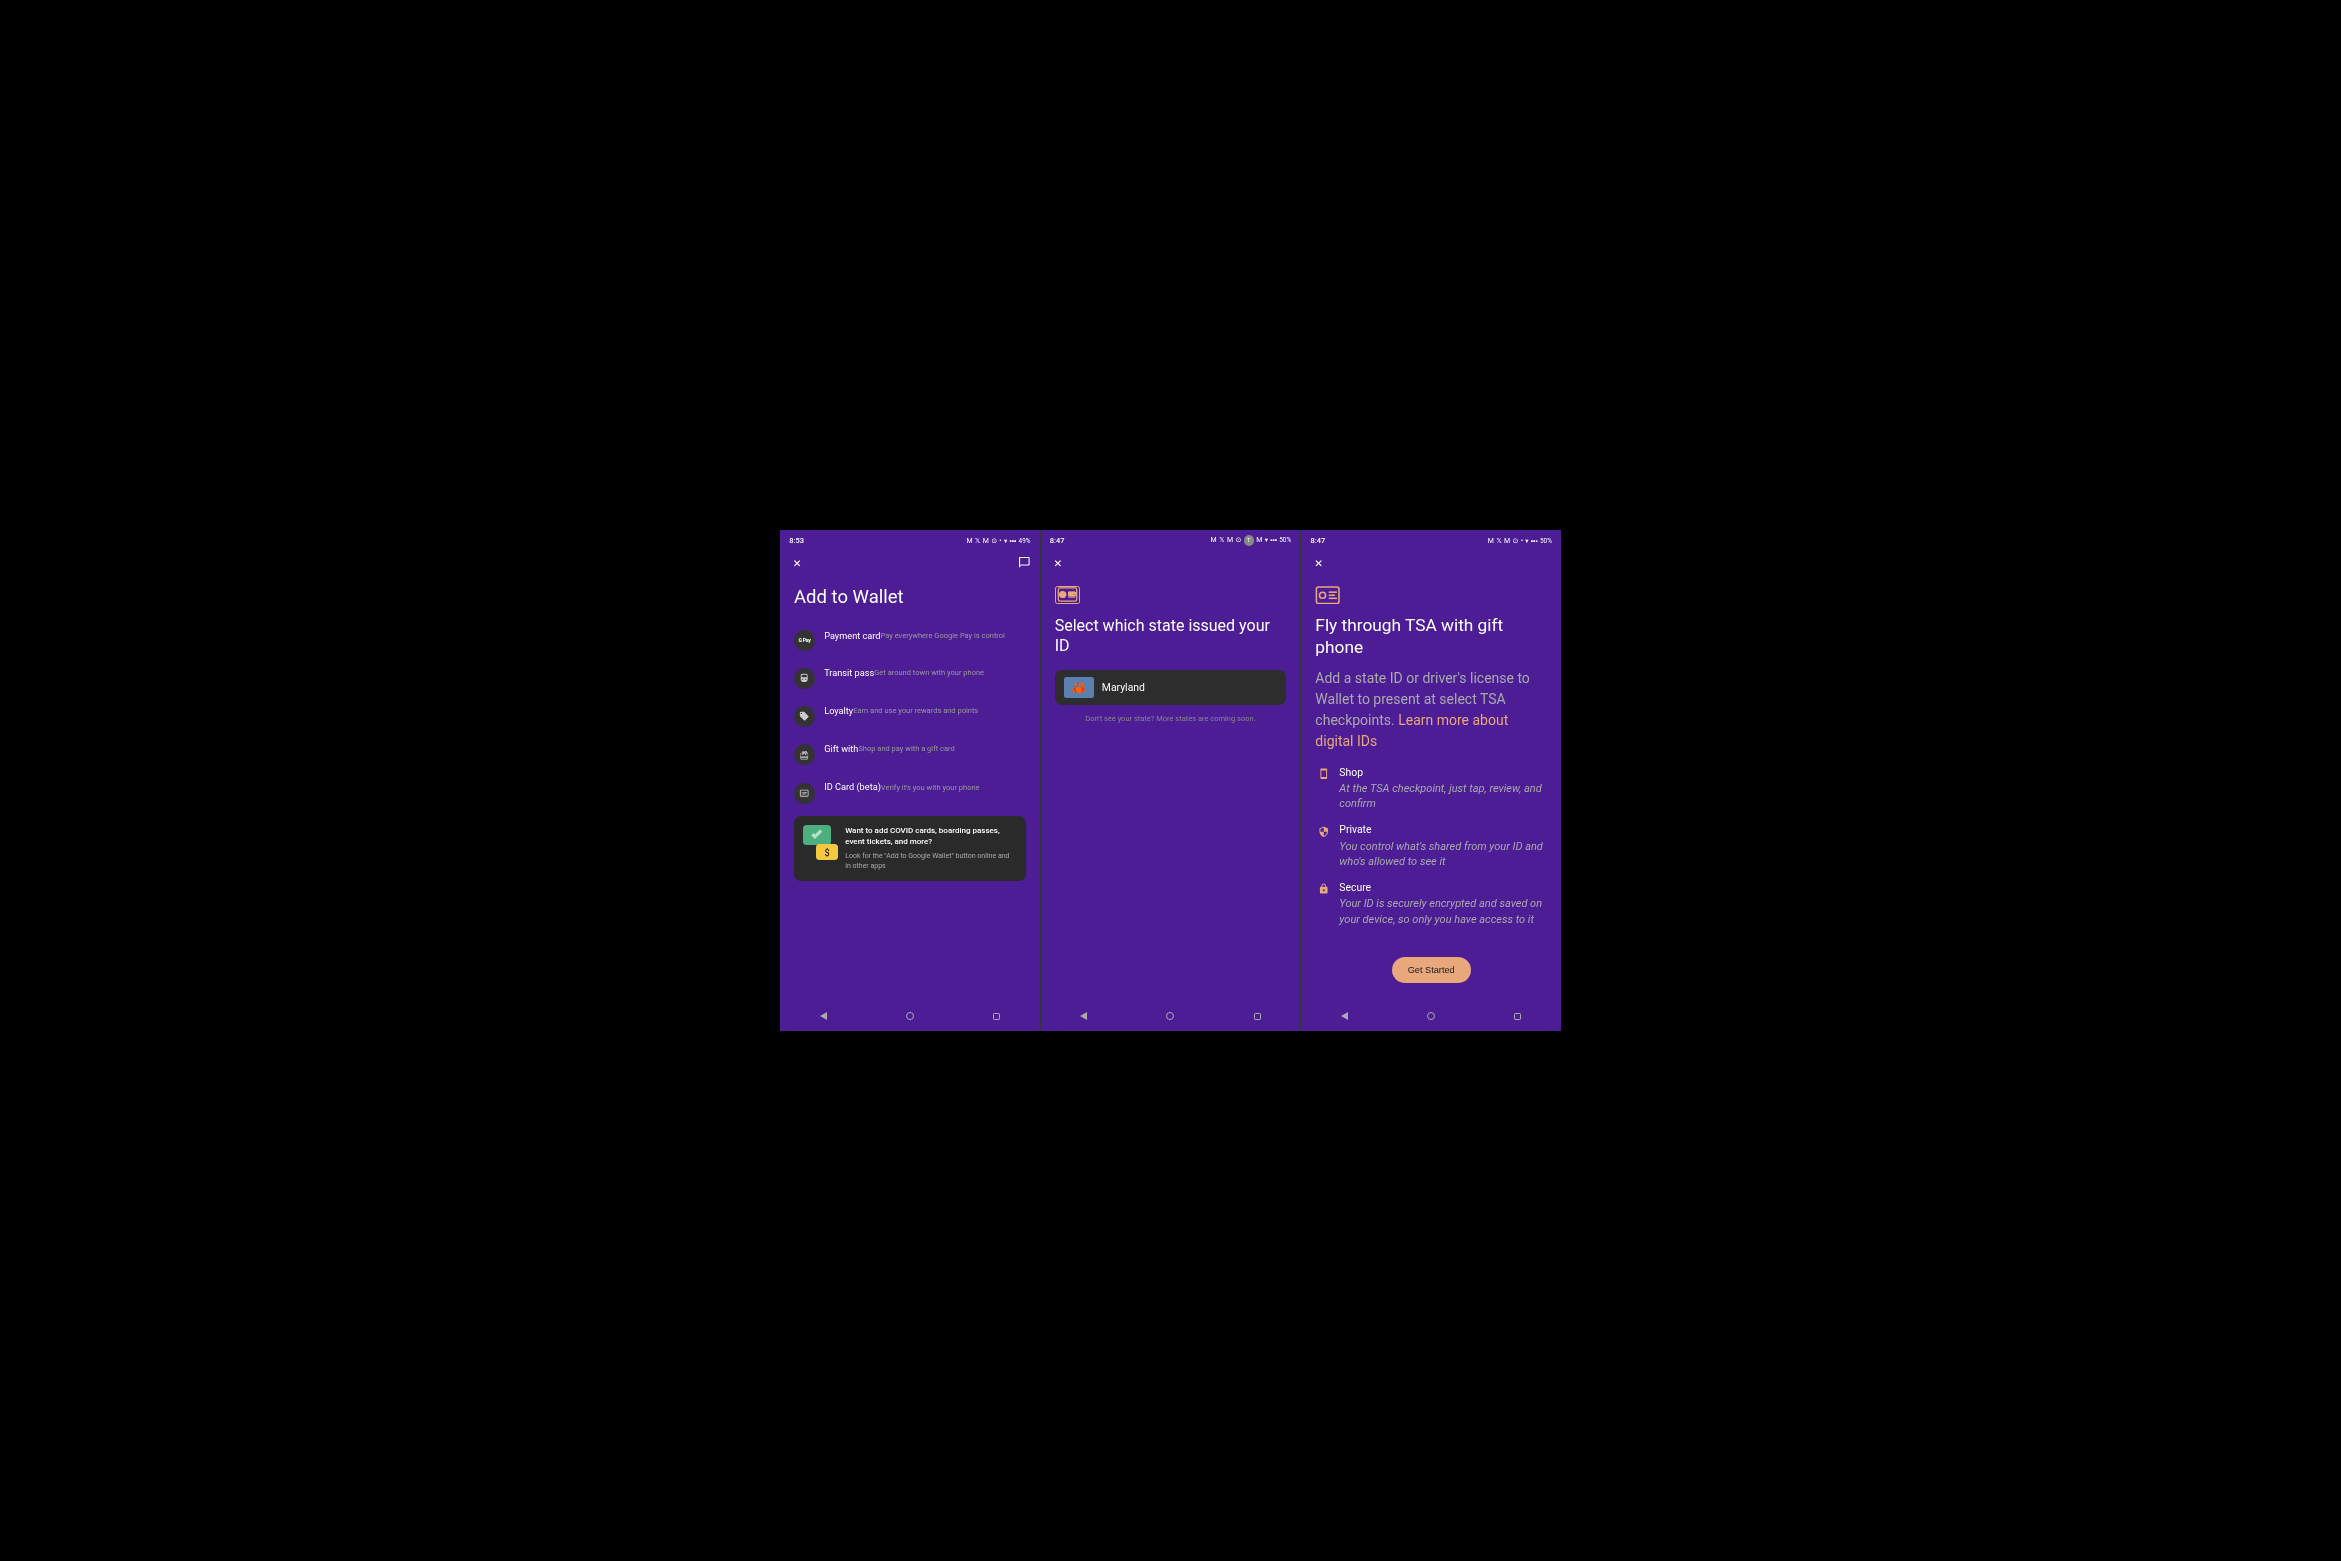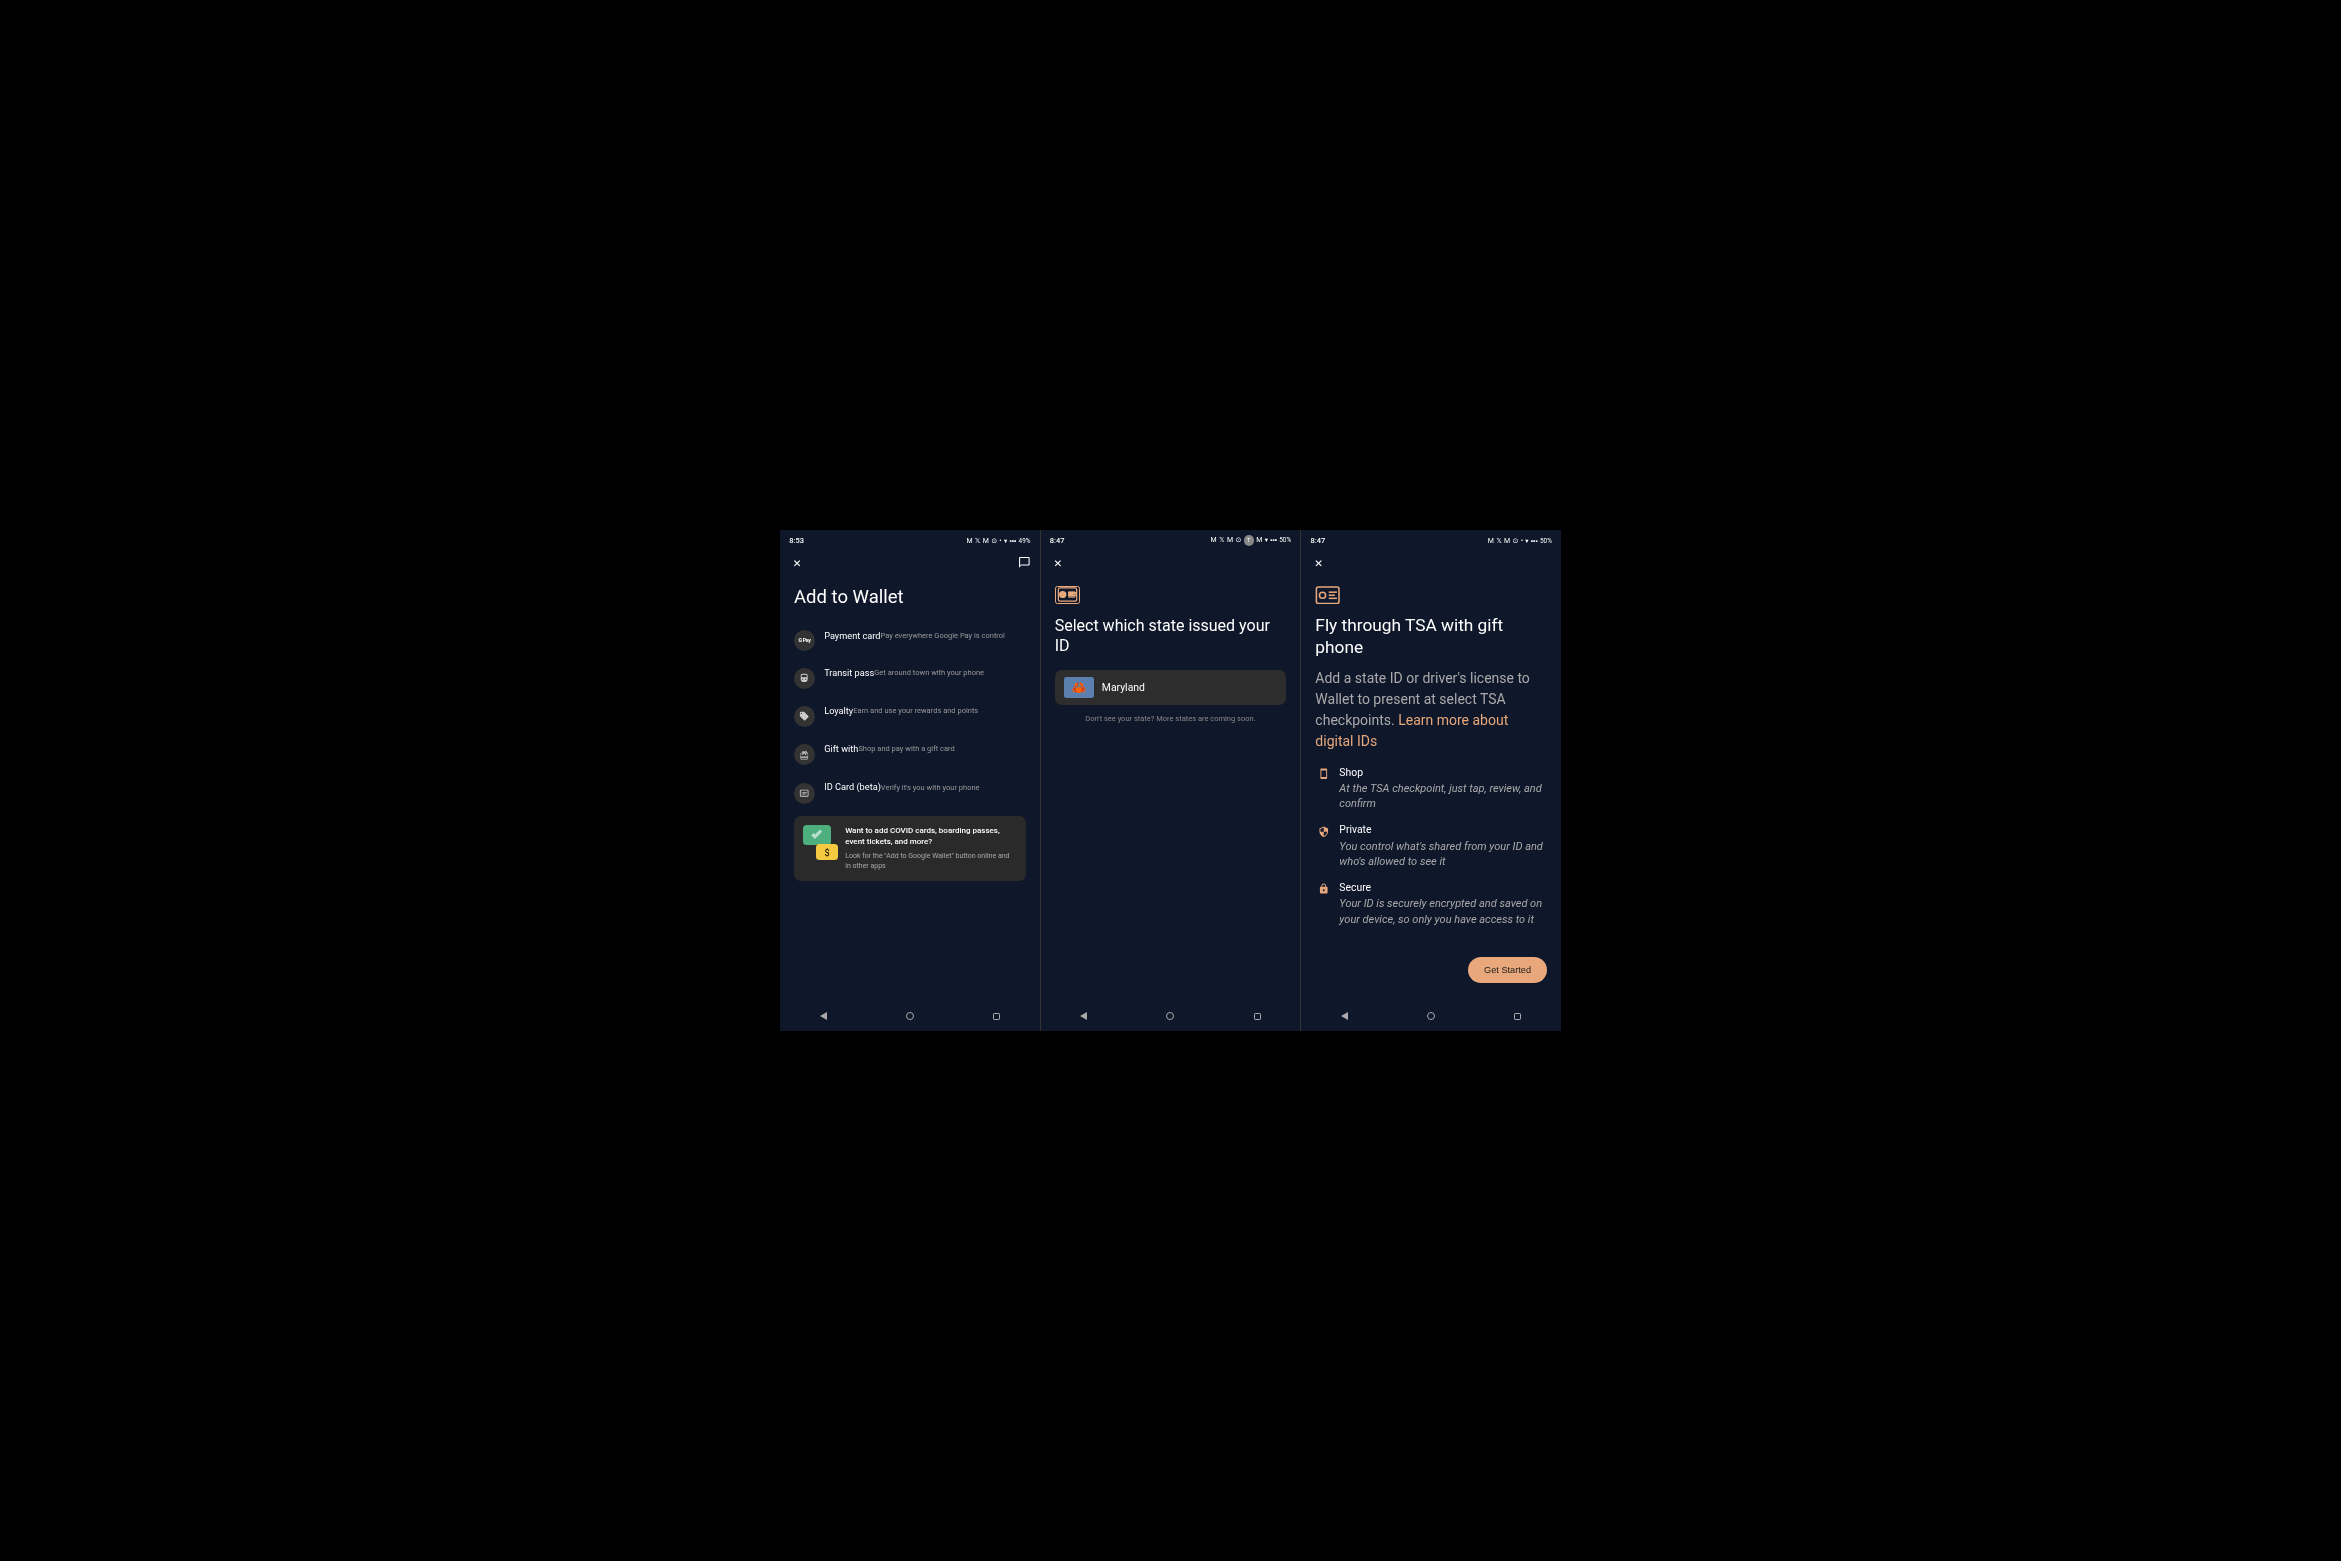--- a/index.html
+++ b/index.html
@@ -12,21 +12,21 @@
       font-family: 'Roboto', Arial, sans-serif;
     }
     .screens-container {
       display: flex;
       gap: 0;
       width: 781px;
       height: 501px;
     }
     .phone-screen {
       flex: 1;
-      background: #0f172a;
+      background: #4c1d95;
       display: flex;
       flex-direction: column;
       overflow: hidden;
       position: relative;
     }
     .phone-screen:not(:last-child) {
       border-right: 0.6px solid #333;
     }
 
     
@@ -349,21 +349,21 @@
       border-radius: 29px;
       padding: 8px 16px;
       font-size: 9.2px;
       font-weight: 500;
       cursor: pointer;
       margin-top: 4.6px;
       align-self: flex-end;
     }
     .btn-row {
       display: flex;
-      justify-content: flex-end;
+      justify-content: center;
       padding: 0 0 9.2px 0;
     }
 
     
     .bottom-nav {
       display: flex;
       justify-content: space-around;
       align-items: center;
       padding: 7px 0;
       height: 30px;

